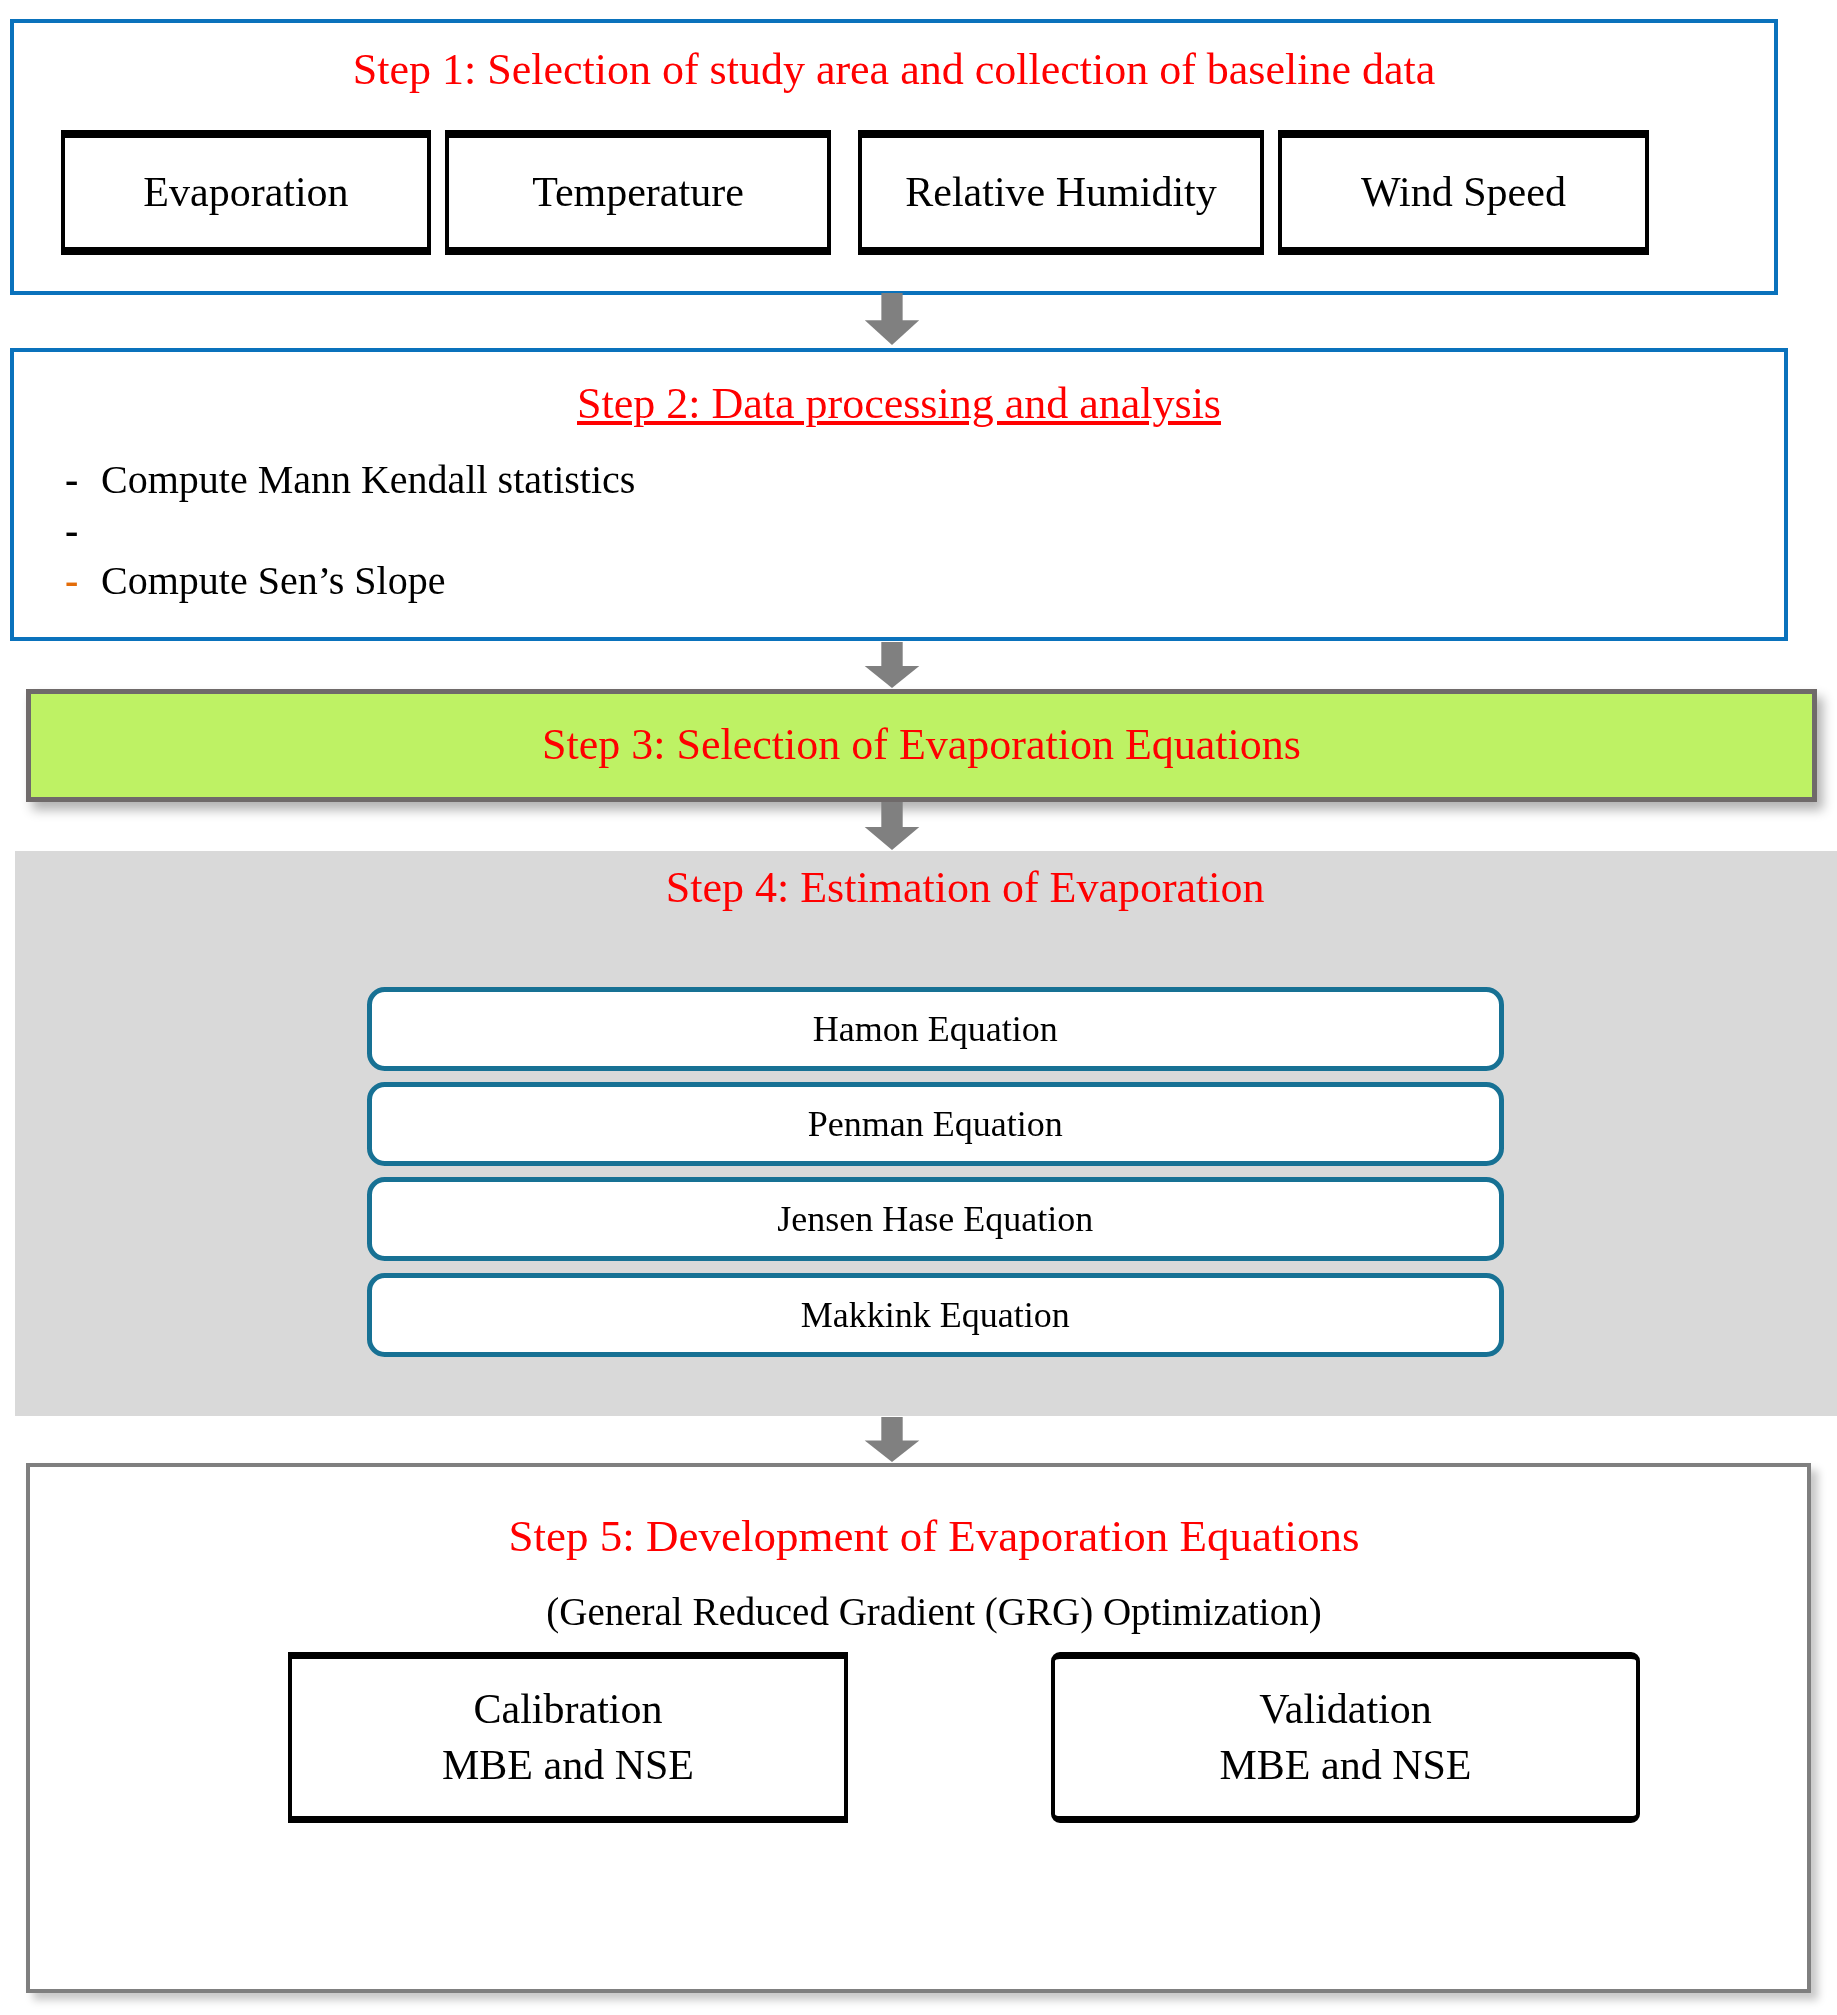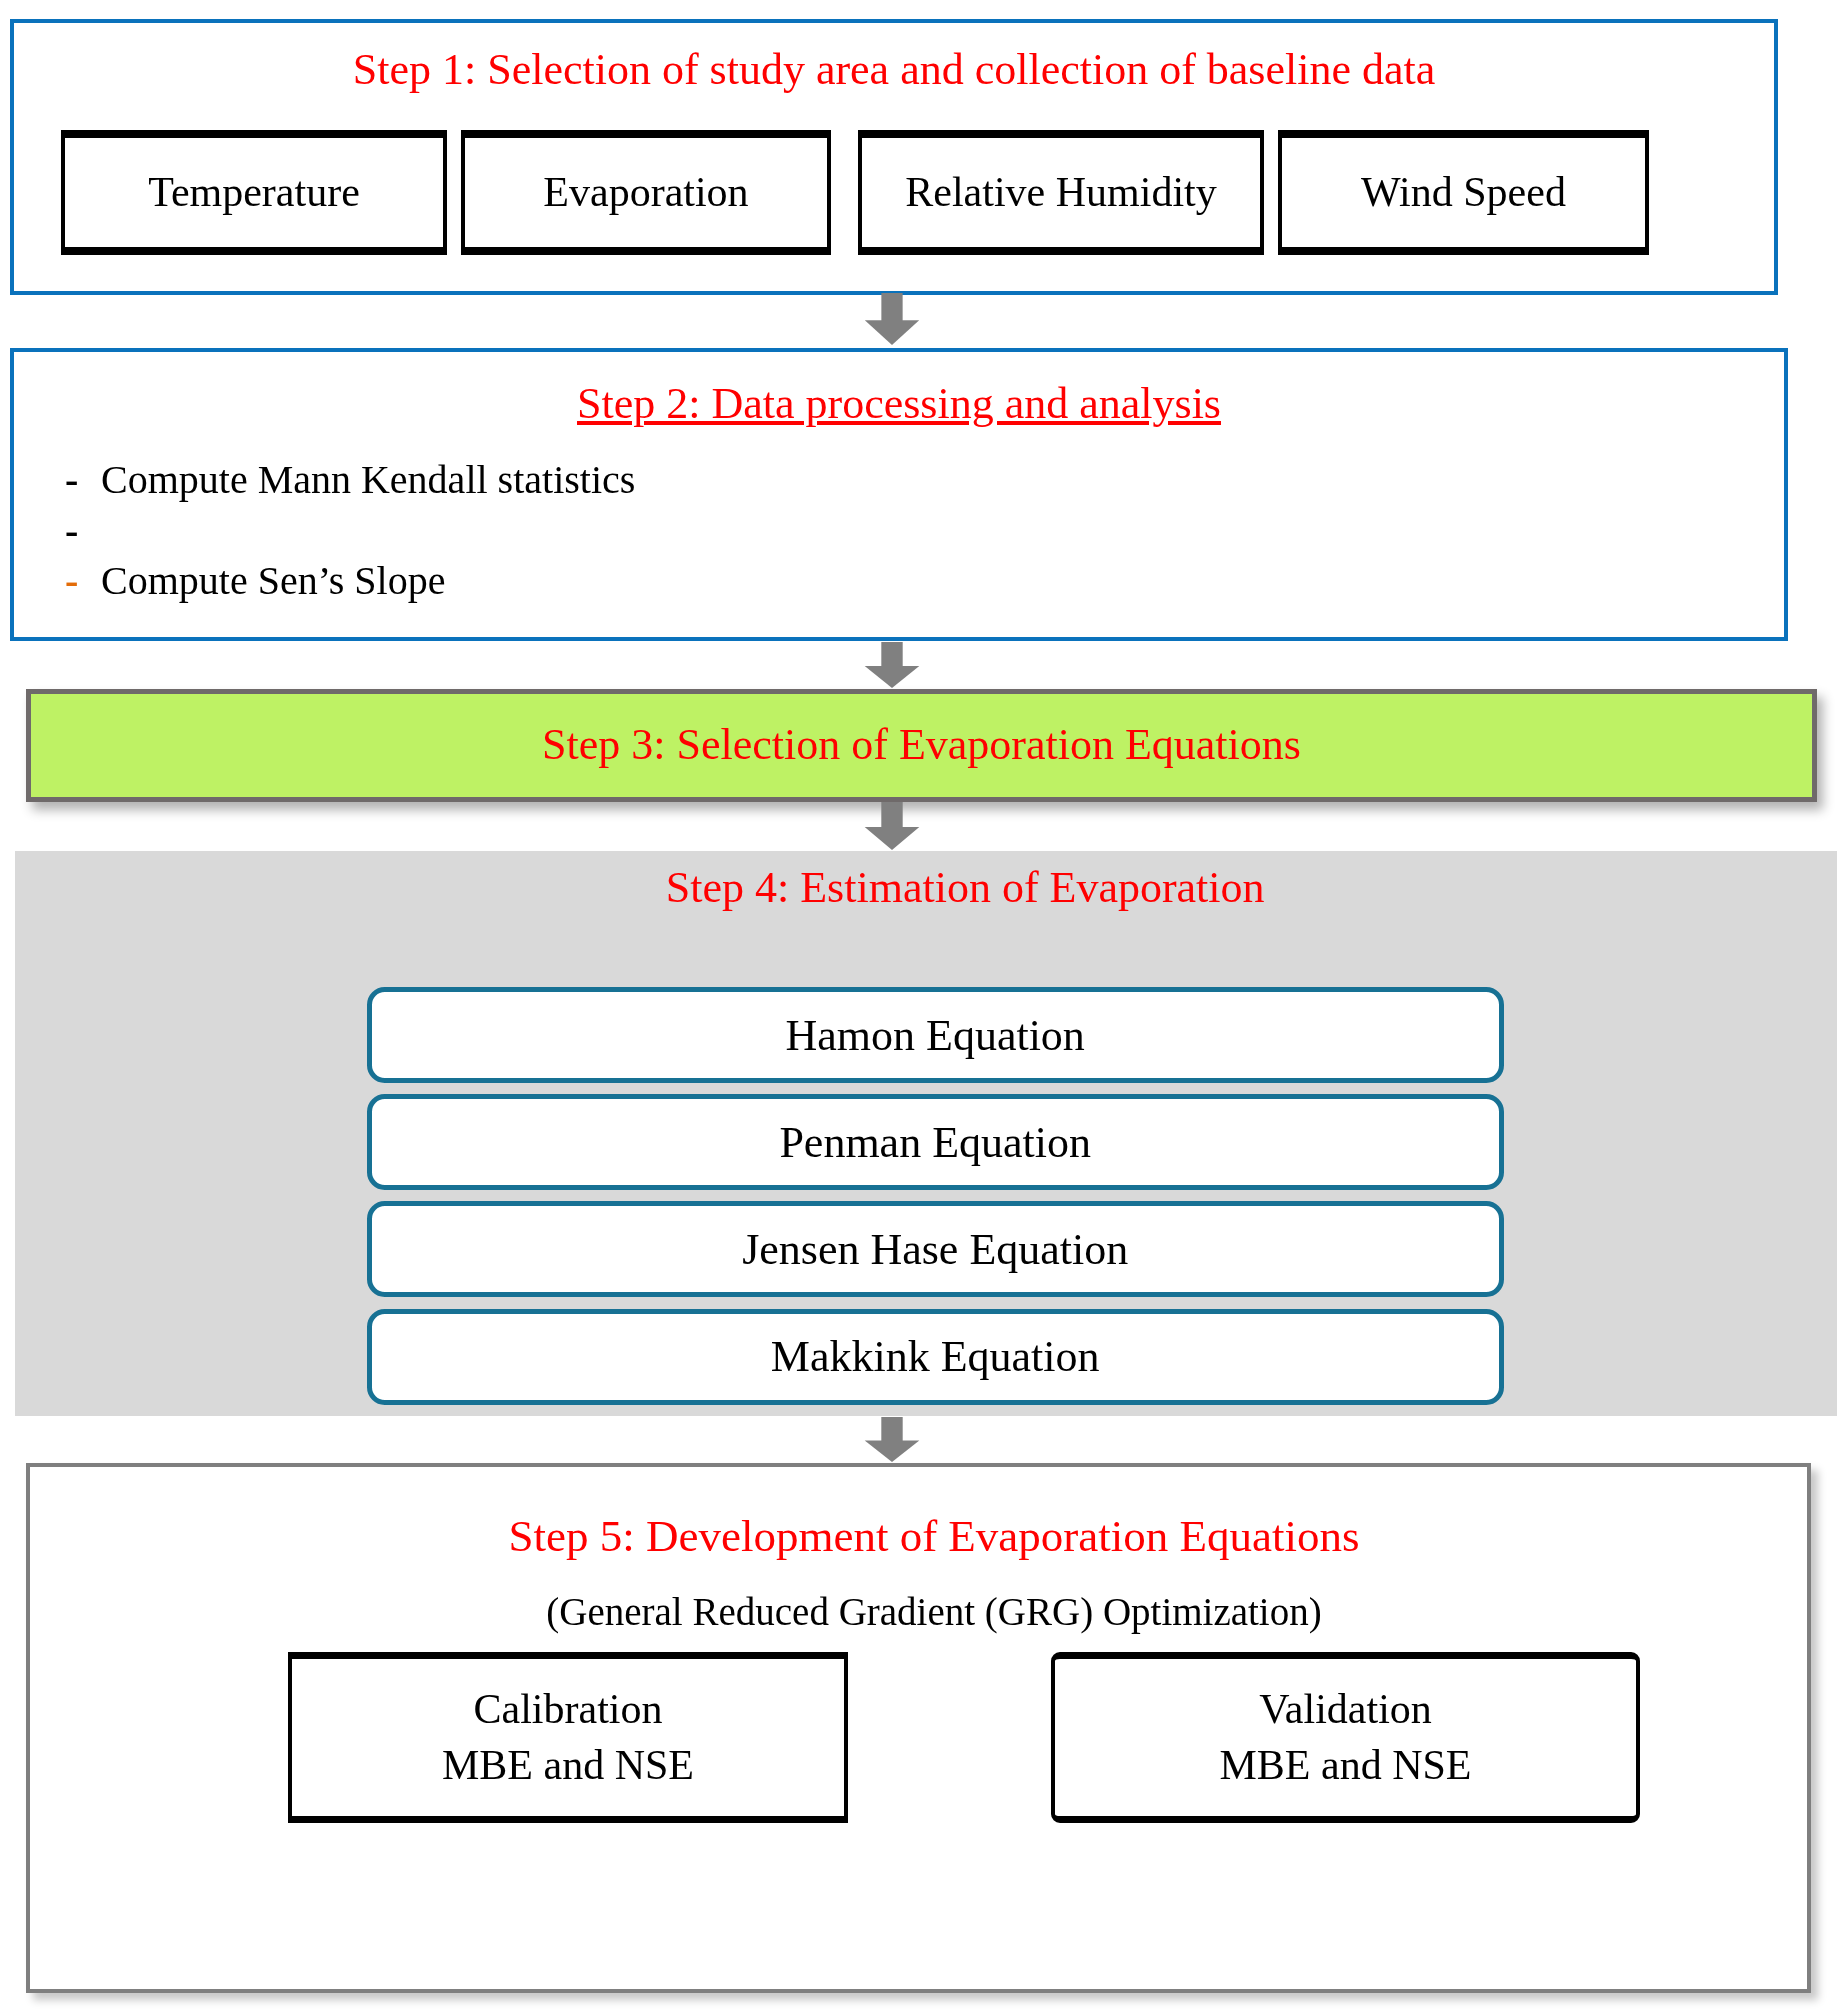--- a/index.html
+++ b/index.html
@@ -51,24 +51,24 @@
 
   
   .step4{
     position:absolute;left:14.7px;top:851px;width:1805px;height:565px;
     background:var(--panel_gray);
     padding-left:48px;
   }
   .step4 .title{padding-top:11.8px;}
   .eqcol{position:absolute;left:352px;top:136px;width:1137px;}
   .eqbox{
-    height:96px;box-sizing:border-box;margin-bottom:11.2px;
+    height:84px;box-sizing:border-box;margin-bottom:11.2px;
     border:5.9px solid var(--equation_teal);border-radius:17.7px;background:#fff;
     display:flex;align-items:center;justify-content:center;
-    font-size:44px;white-space:nowrap;
+    font-size:36px;white-space:nowrap;
   }
 
   
   .step5{
     position:absolute;left:26px;top:1463px;width:1785px;height:530px;
     border:4.7px solid var(--frame_gray);box-sizing:border-box;background:#fff;
     box-shadow:7px 7px 8.2px rgba(0,0,0,0.22);
     padding-left:31px;
   }
   .step5 .title{margin-top:44px;font-size:45px;}
@@ -89,25 +89,25 @@
   }
 </style>
 </head>
 <body>
 
 <div class="page">
 
   <section class="step1">
     <div class="title">Step 1: Selection of study area and collection of baseline data</div>
     <div class="s1row">
+      <div class="datum w1">
+        <span>Evaporation</span>
+      </div>
       <div class="datum w2">
         <span>Temperature</span>
-      </div>
-      <div class="datum w1">
-        <span>Evaporation</span>
       </div>
       <div class="datum w3">
         <span>Relative Humidity</span>
       </div>
       <div class="datum w4">
         <span>Wind Speed</span>
       </div>
     </div>
   </section>
 

